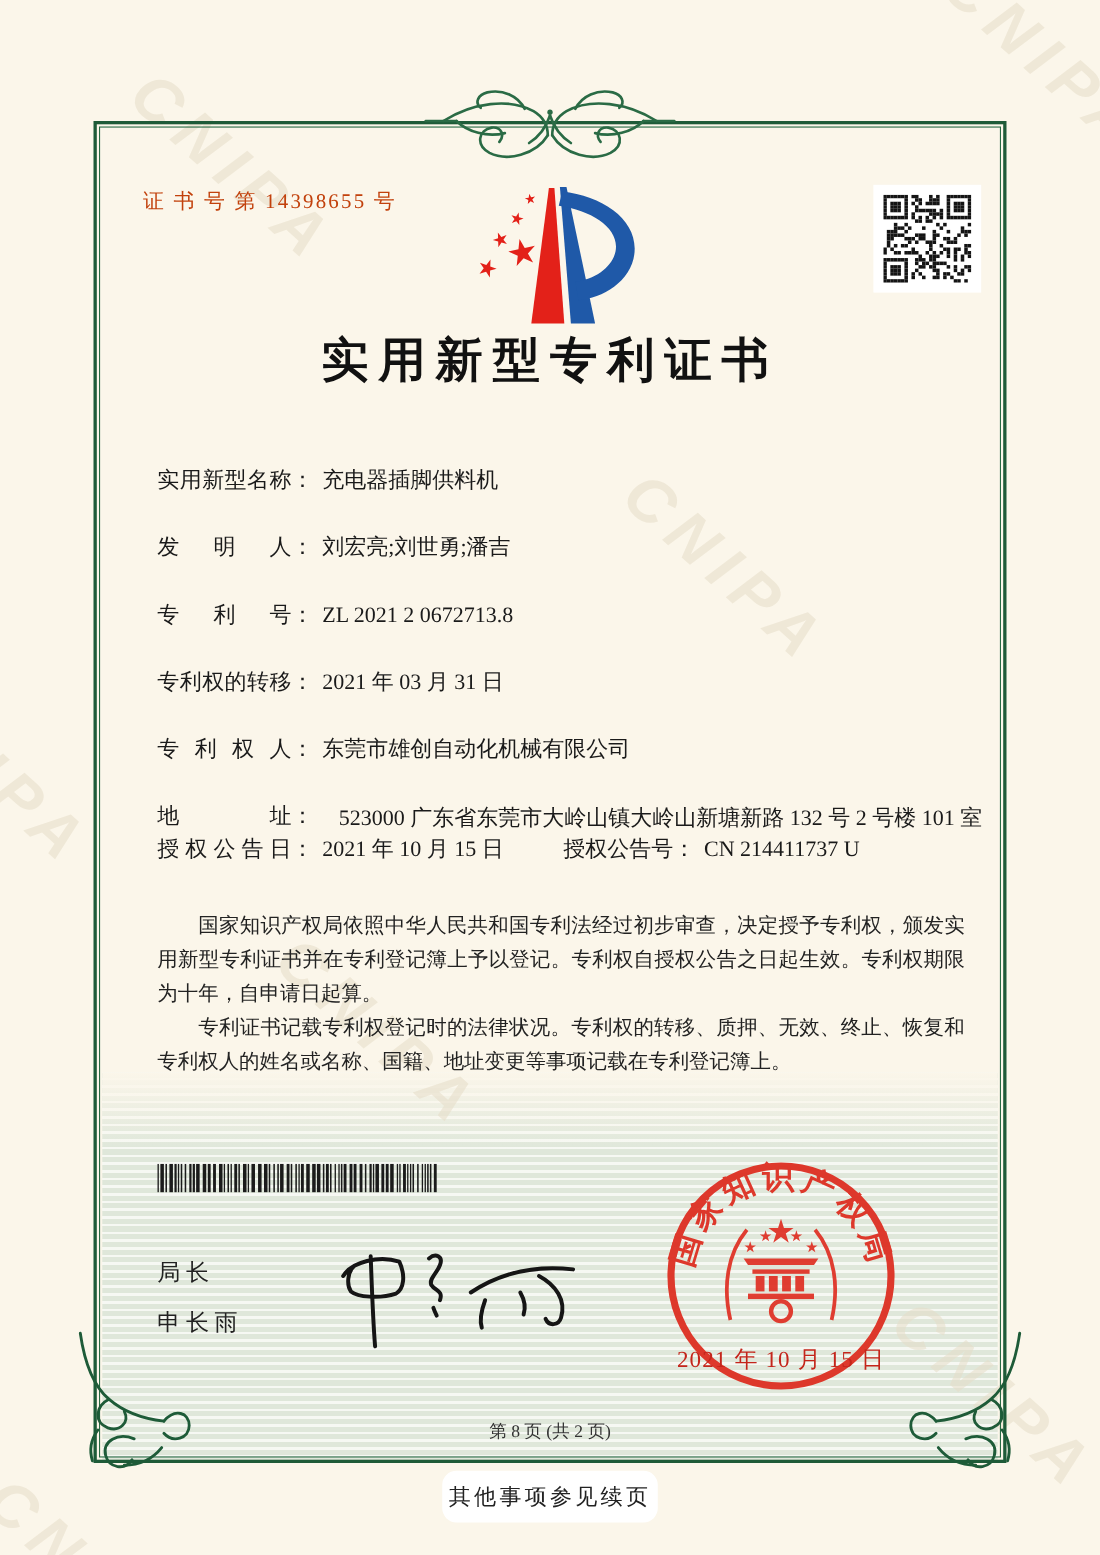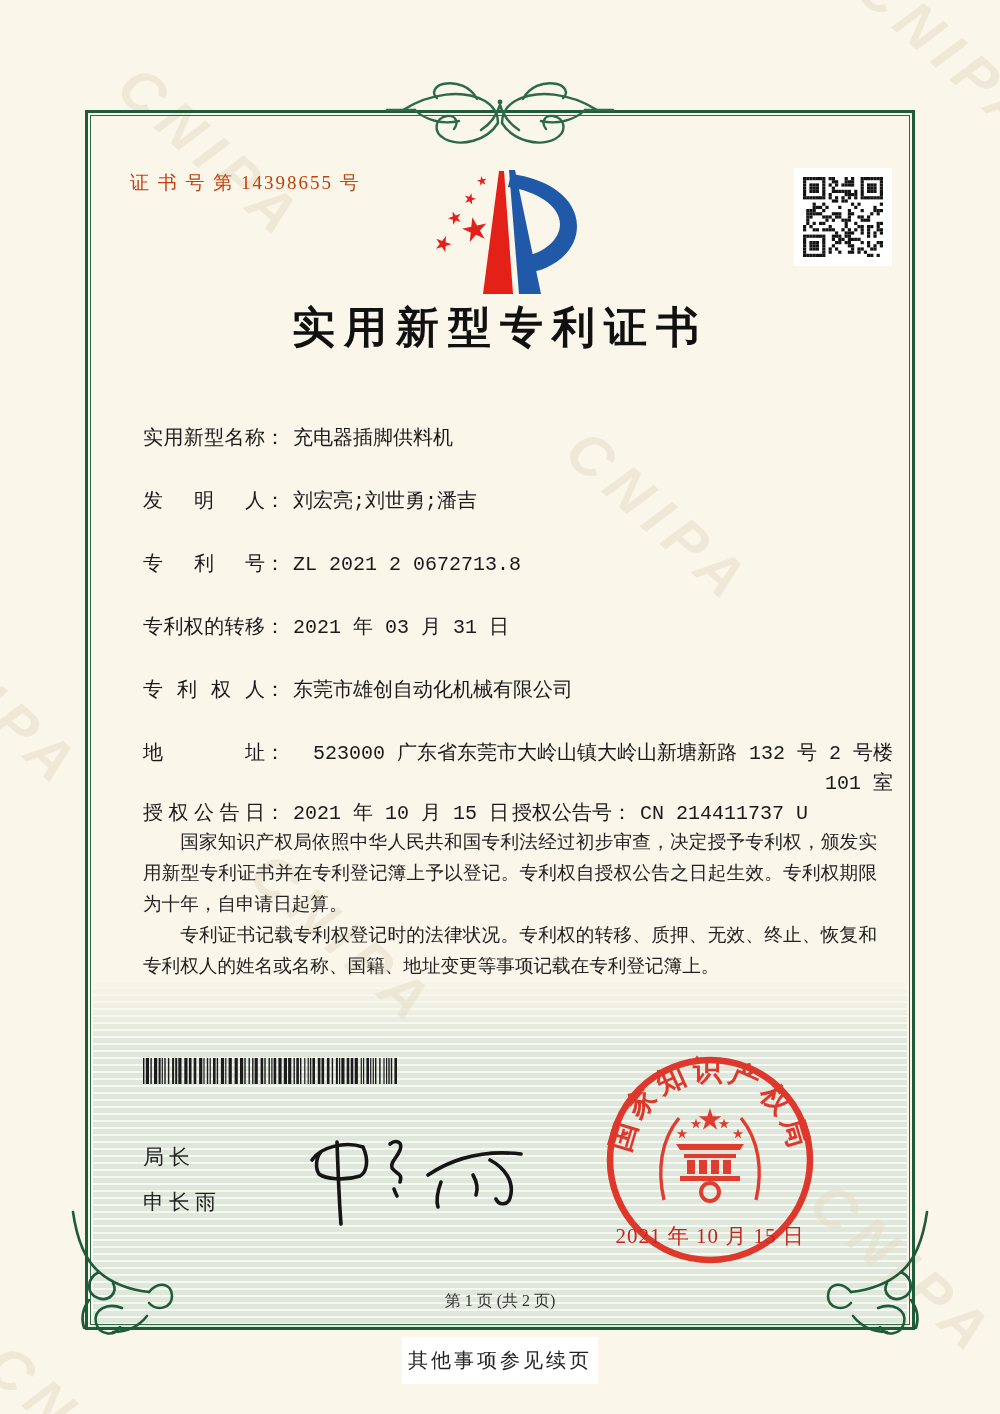--- a/index.html
+++ b/index.html
@@ -22,40 +22,40 @@
   
   .cert-no{position:absolute;z-index:3;left:130px;top:170px;font-size:19px;letter-spacing:2px;color:#c2410c;}
   .logo{position:absolute;z-index:3;left:425px;top:166px;}
   .qr{position:absolute;z-index:3;left:794px;top:168px;width:80px;height:80px;background:#fff;padding:9px;}
   .title{position:absolute;z-index:3;left:0;right:0;top:299px;text-align:center;
          font-size:43px;font-weight:bold;letter-spacing:9px;color:#111;}
   
   .fields{position:absolute;z-index:3;left:143px;top:424px;width:745px;font-size:20px;line-height:26px;}
   .frow{position:relative;margin-bottom:35px;white-space:nowrap;}
   .frow .lab{display:inline-block;width:122px;text-align:justify;text-align-last:justify;vertical-align:top;}
-  .frow .val{margin-left:8px;font-family:Liberation Mono, monospace;}
+  .frow .val{margin-left:8px;}
   .frow.address{margin-bottom:0;}
   .frow.address .val{display:inline-block;width:600px;white-space:normal;line-height:30px;vertical-align:top;text-align:right;}
   .frow .col2{position:absolute;left:369px;top:0;}
   
   .bodytext{position:absolute;z-index:3;left:143px;top:826px;width:734px;
             font-size:18.6px;line-height:31px;text-align:justify;color:#222;}
   .bodytext p{margin:0;text-indent:2em;}
   
   .barcode{position:absolute;z-index:3;left:143px;top:1058px;}
   .director{position:absolute;z-index:3;left:143px;font-size:21px;letter-spacing:5px;
             font-family:"Liberation Sans","DejaVu Sans",sans-serif;color:#222;}
   .dt1{top:1143px;} .dt2{top:1188px;}
   .sig{position:absolute;z-index:4;left:290px;top:1100px;}
   .seal{position:absolute;z-index:6;left:600px;top:1048px;opacity:.93;}
   .seal-date{position:absolute;z-index:7;left:610px;top:1222px;width:200px;text-align:center;
              font-size:21px;letter-spacing:1px;color:#c4251b;}
   .page-num{position:absolute;z-index:3;left:0;right:0;top:1291px;text-align:center;font-size:16px;color:#333;}
   .foot-note{position:absolute;z-index:3;left:50%;transform:translateX(-50%);top:1337px;
-             background:#ffffff;padding:10px 6px;font-size:20px;letter-spacing:3px;color:#222;}
+             background:#ffffff;padding:10px 6px;font-size:20px;letter-spacing:3px;color:#222;border-radius:13px;}
   .flourish{position:absolute;z-index:7;pointer-events:none;}
 </style>
 </head>
 <body>
 
 <div class="page">
 
   <span class="wm" style="left:150px;top:52px">CNIPA</span>
   <span class="wm" style="left:888px;top:-48px">CNIPA</span>
   <span class="wm" style="left:598px;top:416px">CNIPA</span>
@@ -542,16 +542,16 @@
       <rect x="111" y="112" width="8" height="14"></rect>
       <rect x="123" y="112" width="8" height="14"></rect>
       <rect x="80" y="128" width="60" height="5"></rect>
       <circle cx="110" cy="144" r="9" fill="none" stroke="#df3024" stroke-width="4"></circle>
       <path d="M64,152 C57,122 61,92 79,70" fill="none" stroke="#df3024" stroke-width="3.4"></path>
       <path d="M156,152 C163,122 159,92 141,70" fill="none" stroke="#df3024" stroke-width="3.4"></path>
     </g>
   </svg>
   <div class="seal-date">2021 年 10 月 15 日</div>
 
-  <div class="page-num">第 1 页 (共 2 页)</div>
+  <div class="page-num">第 8 页 (共 2 页)</div>
   <div class="foot-note">其他事项参见续页</div>
 
 </div>
 
 </body></html>

